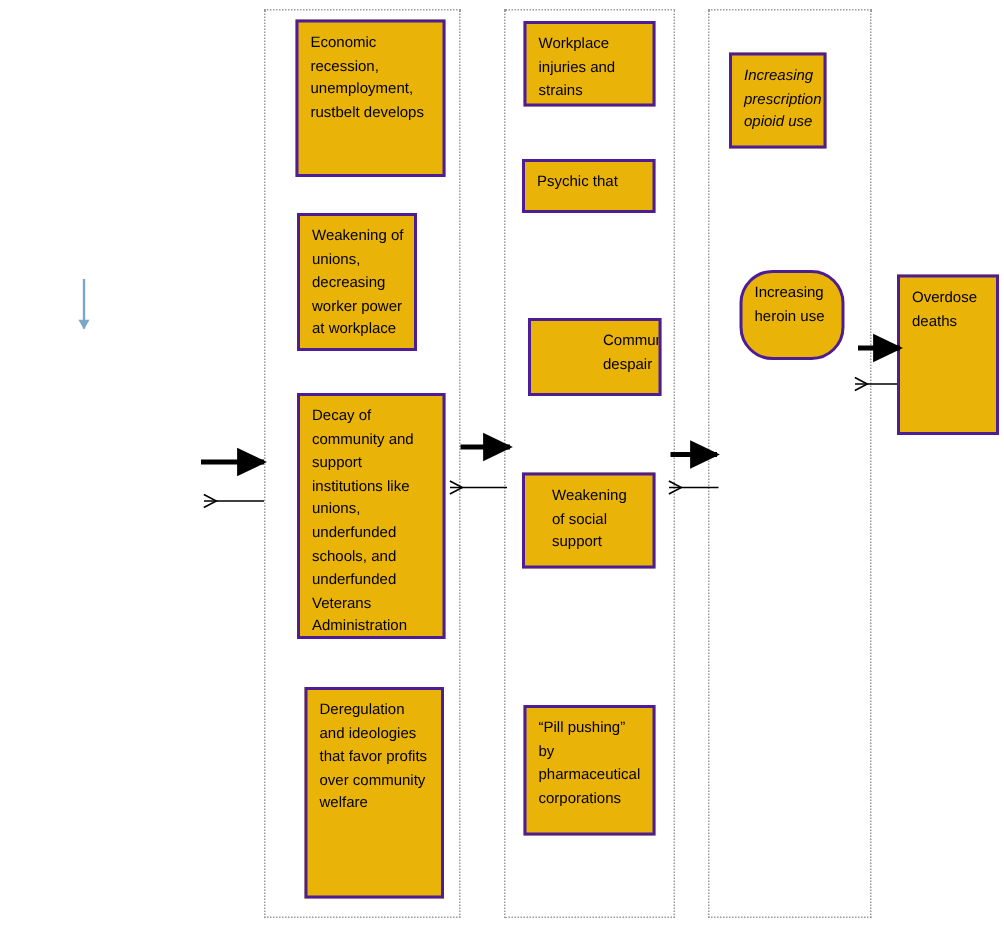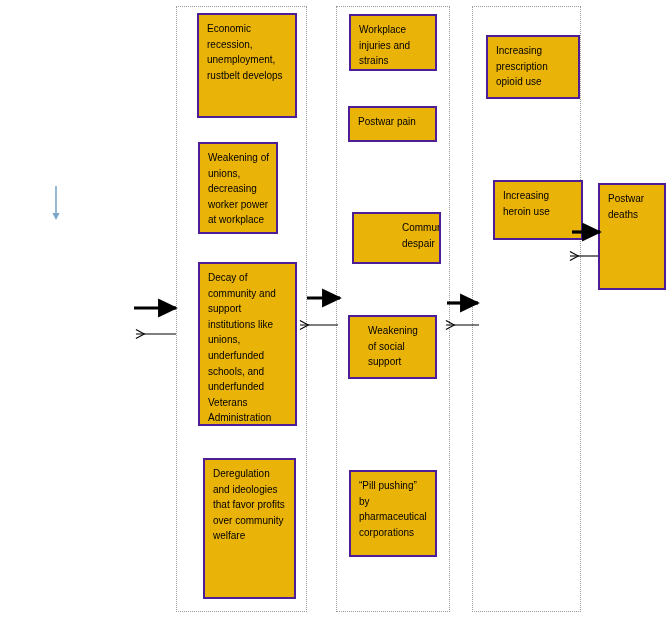--- a/index.html
+++ b/index.html
@@ -57,36 +57,36 @@
   <div class="node" style="left:198px; top:142px; width:80px; height:92px;">Weakening of unions, decreasing worker power at workplace</div>
 
   <div class="node" style="left:198px; top:262px; width:99px; height:164px;">Decay of community and support institutions like unions, underfunded schools, and underfunded Veterans Administration facilities</div>
 
   <div class="node" style="left:203px; top:458px; width:93px; height:141px;">Deregulation and ideologies that favor profits over community welfare</div>
 
   <div class="group-box" style="left:336px; top:6px; width:114px; height:606px;"></div>
 
   <div class="node" style="left:349px; top:14px; width:88px; height:57px;">Workplace injuries and strains</div>
 
-  <div class="node" style="left:348px; top:106px; width:89px; height:36px;">Postwar pain</div>
+  <div class="node" style="left:348px; top:106px; width:89px; height:36px;">Psychic that</div>
 
   <div class="node" style="left:352px; top:212px; width:89px; height:52px;padding-left:48px;">Community despair</div>
 
   <div class="node" style="left:348px; top:315px; width:89px; height:64px;padding-left:18px;">Weakening of social support</div>
 
   <div class="node" style="left:349px; top:470px; width:88px; height:87px;">“Pill pushing” by pharmaceutical corporations</div>
 
   <div class="group-box" style="left:472px; top:6px; width:109px; height:606px;"></div>
 
-  <div class="node" style="left:486px; top:35px; width:94px; height:64px;">Increasing prescription opioid use</div>
+  <div class="node" style="left:486px; top:35px; width:65px; height:64px;font-style:italic;">Increasing prescription opioid use</div>
 
-  <div class="node" style="left:493px; top:180px; width:90px; height:60px;">Increasing heroin use</div>
+  <div class="node" style="left:493px; top:180px; width:70px; height:60px;border-radius:22px;">Increasing heroin use</div>
 
 
-  <div class="node" style="left:598px; top:183px; width:68px; height:107px;">Postwar deaths</div>
+  <div class="node" style="left:598px; top:183px; width:68px; height:107px;">Overdose deaths</div>
 
   <svg class="arrow-svg" viewBox="0 0 669 623" xmlns="http://www.w3.org/2000/svg">
     <defs>
       <marker id="thickHead" markerWidth="7" markerHeight="7" refX="5.6" refY="3.5" orient="auto" markerUnits="strokeWidth">
         <path d="M0,0.55 L6.2,3.5 L0,6.45 z" fill="#000000"></path>
       </marker>
       <marker id="thinHead" markerWidth="12" markerHeight="12" refX="9.5" refY="5" orient="auto" markerUnits="userSpaceOnUse">
         <path d="M9.6,0.6 L1.2,5 L9.6,9.4" fill="none" stroke="#000000" stroke-width="1.1"></path>
       </marker>
       <marker id="blueHead" markerWidth="9" markerHeight="9" refX="6.5" refY="4.5" orient="auto" markerUnits="userSpaceOnUse">

